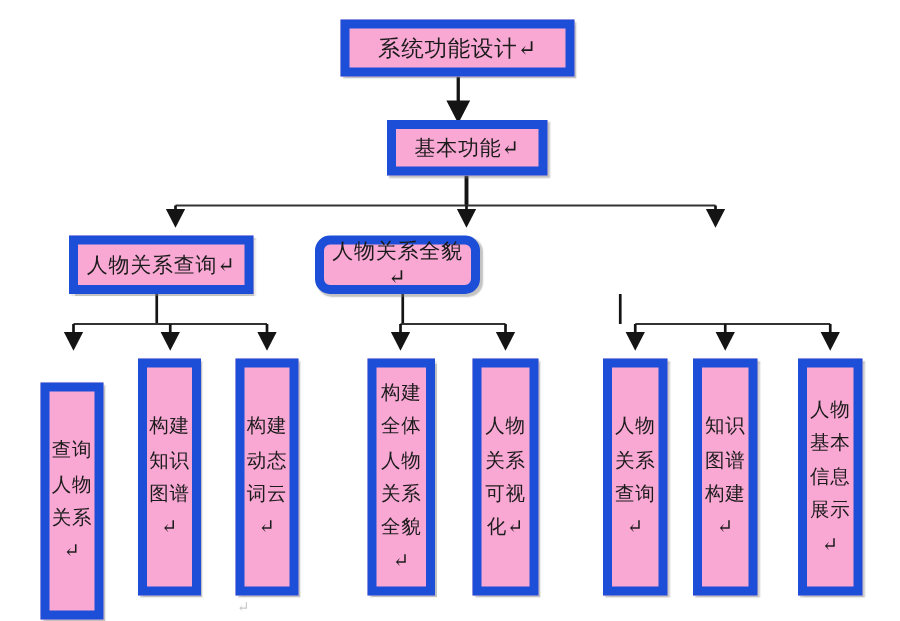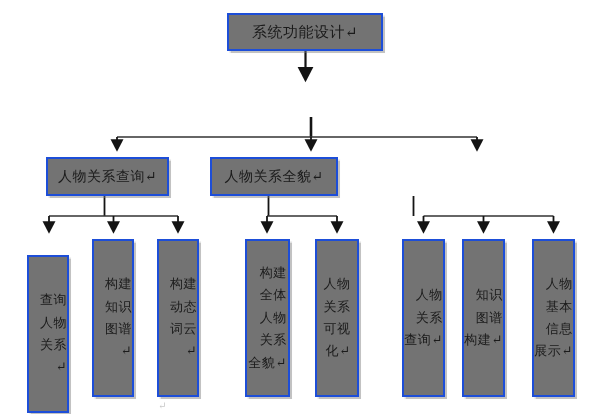--- a/index.html
+++ b/index.html
@@ -24,27 +24,27 @@
     position: absolute;
     left: 0;
     top: 0;
     width: 600px;
     height: 414px;
     pointer-events: none;
   }
   .node {
     position: absolute;
     box-sizing: border-box;
-    background: #737373;
-    border: 2px solid #1d4ed8;
+    background: #f9a8d4;
+    border: 6px solid #1d4ed8;
     box-shadow: 1.5px 1.5px 1px rgba(120,120,120,0.45);
     display: flex;
     align-items: center;
     justify-content: center;
-    text-align: right;
+    text-align: center;
   }
   .node .label {
     display: block;
     white-space: pre-line;
     font-weight: 400;
     color: #1b1b1b;
   }
   .level1 .label { font-size: 15px; letter-spacing: 0.5px; }
   .level2 .label { font-size: 14px; letter-spacing: 0.5px; }
   .level3 .label { font-size: 14px; letter-spacing: 0.5px; }
@@ -105,25 +105,28 @@
       <line x1="423.5" y1="216" x2="423.5" y2="227" stroke="#141414" stroke-width="1.8" marker-end="url(#arrow)"></line>
       <line x1="483.5" y1="216" x2="483.5" y2="227" stroke="#141414" stroke-width="1.8" marker-end="url(#arrow)"></line>
       <line x1="553.5" y1="216" x2="553.5" y2="227" stroke="#141414" stroke-width="1.8" marker-end="url(#arrow)"></line>
     </g>
   </svg>
 
   <div class="node level1" style="left:227px; top:13px; width:156px; height:38px;">
     <span class="label">系统功能设计↵</span>
   </div>
 
+  <div class="node level2" style="left:258px; top:80px; width:107px; height:37px;">
+    <span class="label">基本功能↵</span>
+  </div>
 
   <div class="node level3" style="left:46px; top:157px; width:123px; height:39px;">
     <span class="label">人物关系查询↵</span>
   </div>
-  <div class="node level3" style="left:210px; top:157px; width:128px; height:39px;">
+  <div class="node level3" style="left:210px; top:157px; width:110px; height:39px;border-radius:10px;">
     <span class="label">人物关系全貌↵</span>
   </div>
 
   <div class="node leaf" style="left:27px; top:239px; width:42px; height:158px;margin-top:16px;">
     <span class="label">查询
 人物
 关系↵</span>
   </div>
   <div class="node leaf" style="left:92px; top:239px; width:42px; height:158px;">
     <span class="label">构建

